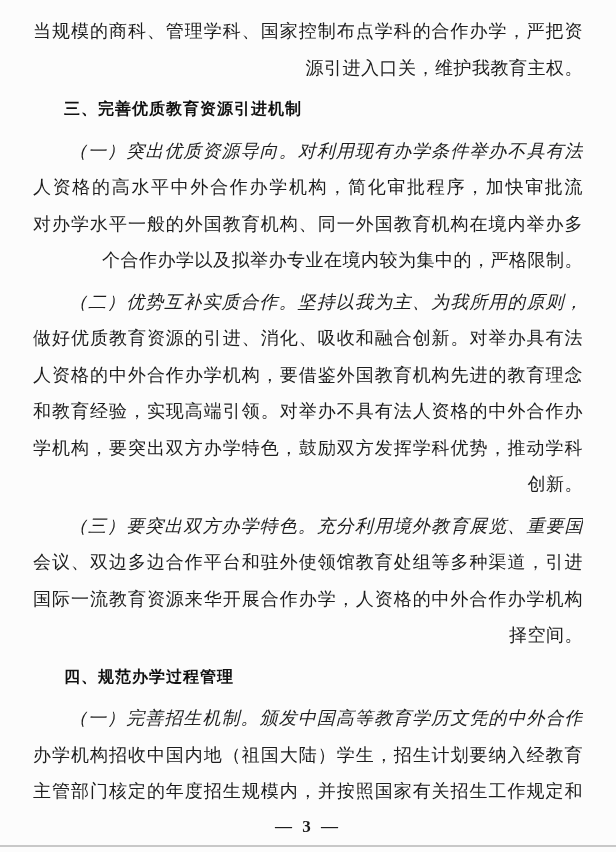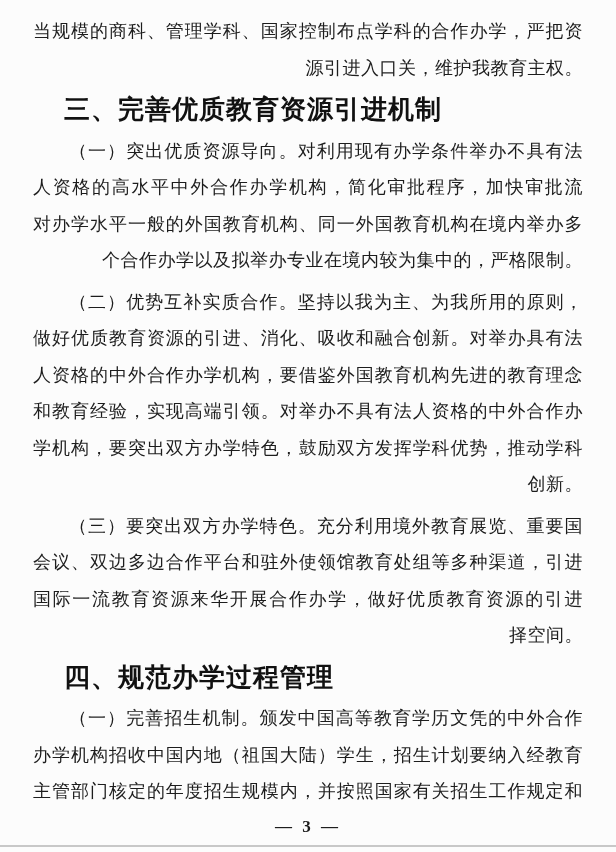--- a/index.html
+++ b/index.html
@@ -33,27 +33,28 @@
     text-align: right;
     overflow: hidden;
   }
   .line.just {
     text-align: justify;
     text-align-last: justify;
     text-justify: inter-ideograph;
   }
   .line.first {
     text-indent: 2em;
+    font-style: italic;
   }
   .heading {
     margin: 0 0 5px 0;
     padding-left: 31px;
     font-family: "Liberation Sans", sans-serif;
     font-weight: bold;
-    font-size: 26px;
+    font-size: 16px;
     line-height: 36.5px;
     height: 36.5px;
     color: #111111;
     letter-spacing: 1px;
   }
   .page-number {
     position: absolute;
     left: 0;
     right: 0;
     top: 817px;
@@ -98,21 +99,21 @@
       <div class="line just">做好优质教育资源的引进、消化、吸收和融合创新。对举办具有法</div>
       <div class="line just">人资格的中外合作办学机构，要借鉴外国教育机构先进的教育理念</div>
       <div class="line just">和教育经验，实现高端引领。对举办不具有法人资格的中外合作办</div>
       <div class="line just">学机构，要突出双方办学特色，鼓励双方发挥学科优势，推动学科</div>
       <div class="line">创新。</div>
     </div>
 
     <div class="para">
       <div class="line just first">（三）要突出双方办学特色。充分利用境外教育展览、重要国际</div>
       <div class="line just">会议、双边多边合作平台和驻外使领馆教育处组等多种渠道，引进</div>
-      <div class="line just">国际一流教育资源来华开展合作办学，做好优质教育资源的引进</div>
+      <div class="line just">国际一流教育资源来华开展合作办学，人资格的中外合作办学机构</div>
       <div class="line">择空间。</div>
     </div>
 
     <div class="heading">四、规范办学过程管理</div>
 
     <div class="para">
       <div class="line just first">（一）完善招生机制。颁发中国高等教育学历文凭的中外合作</div>
       <div class="line just">办学机构招收中国内地（祖国大陆）学生，招生计划要纳入经教育</div>
       <div class="line just">主管部门核定的年度招生规模内，并按照国家有关招生工作规定和</div>
     </div>

